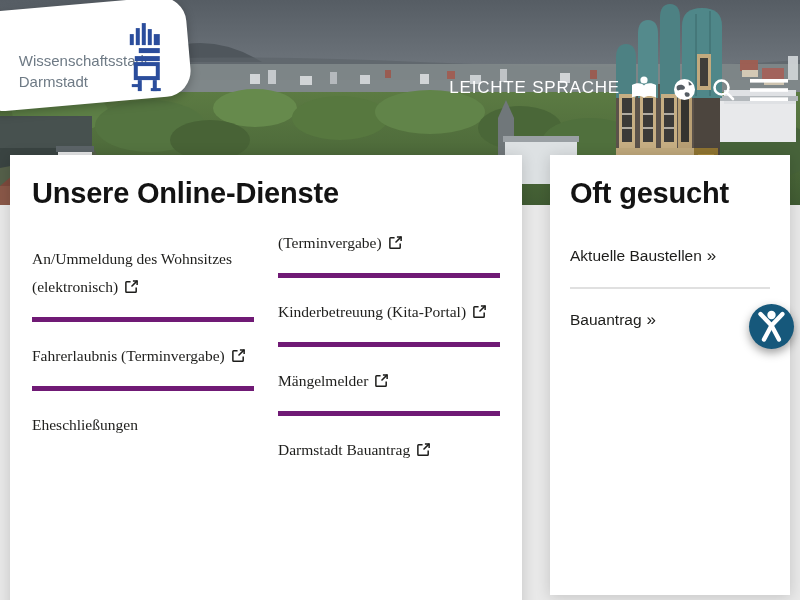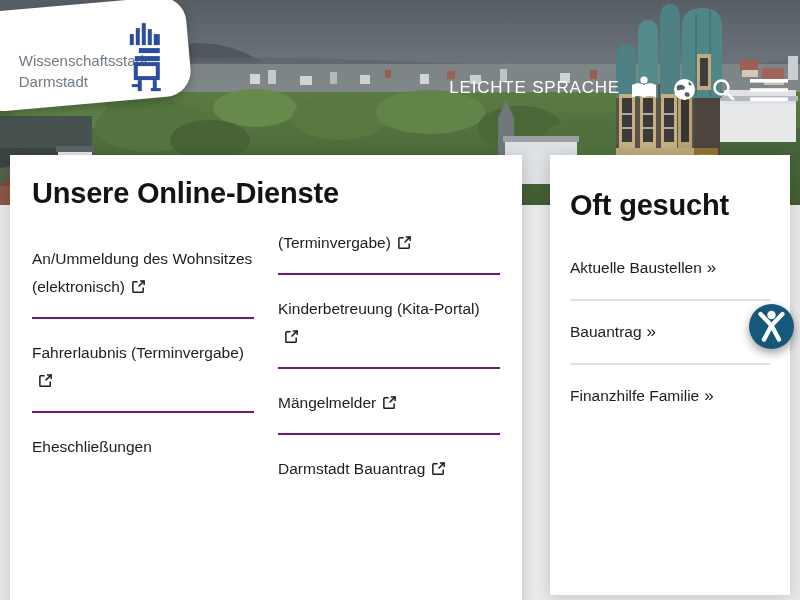--- a/index.html
+++ b/index.html
@@ -36,30 +36,30 @@
   .ls-link { display:flex; align-items:center; gap:10px; cursor:pointer; }
   .ls-label { font-size:17px; letter-spacing:.8px; color:#fff; white-space:nowrap; }
   .nav-icon { display:block; cursor:pointer; }
 
   
   .card {
     position:absolute; background:#fff;
     box-shadow:0 2px 14px rgba(0,0,0,.16);
   }
   .card-services { left:10px; top:155px; width:512px; height:470px; padding:20px 22px; }
-  .card-often    { left:550px; top:155px; width:240px; height:440px; padding:32px 20px; }
+  .card-often    { left:550px; top:155px; width:240px; height:440px; padding:20px 20px; }
 
   h2.card-title { font-size:29px; font-weight:700; color:#131313; letter-spacing:-.2px; line-height:36px; }
 
   .svc-cols { display:flex; gap:24px; margin-top:14px; }
   .svc-col { width:222px; }
   .svc-col.col2 { margin-top:-16px; }
   ul { list-style:none; }
-  .svc-col li { padding:20px 0 16px; }
-  .svc-col li + li { border-top:2px solid #701a75; }
+  .svc-col li { padding:20px 0 16px;font-family:Liberation Serif, serif; }
+  .svc-col li + li { border-top:5px solid #701a75; }
   .often-list { margin-top:14px; }
   .often-list li { padding:17px 0; }
   .often-list li + li { border-top:2px solid #e0e0e0; }
   .often-list .wrap { display:inline-block; max-width:178px; }
 
   a.link { color:#1d1d1b; text-decoration:none; font-size:15.5px; line-height:28px; cursor:pointer; }
   .ext-icon { display:inline-block; vertical-align:-2px; margin-left:6px; }
   .arrow { font-size:17px; margin-left:5px; color:#1d1d1b; }
 
   
@@ -295,23 +295,20 @@
 
   <section class="card card-often">
     <h2 class="card-title">Oft gesucht</h2>
     <ul class="often-list">
         <li>
     <a class="link"><span class="wrap"><span>Aktuelle Baustellen</span><span class="arrow">»</span></span></a>
   </li>
         <li>
     <a class="link"><span class="wrap"><span>Bauantrag</span><span class="arrow">»</span></span></a>
   </li>
-        <li>
-    <a class="link"><span class="wrap"><span>Finanzhilfe Familie</span><span class="arrow">»</span></span></a>
-  </li>
       </ul>
   </section>
 
   <div class="a11y-btn">
     <svg width="45" height="45" viewBox="0 0 45 45">
       <circle cx="22.5" cy="11" r="4.2" fill="#fff"></circle>
       <g stroke="#fff" stroke-width="4.4" stroke-linecap="round" fill="none">
         <path d="M11.5 10 L22.5 21.5"></path>
         <path d="M33.5 10 L22.5 21.5"></path>
         <path d="M15 35.5 L22.5 21.5"></path>

